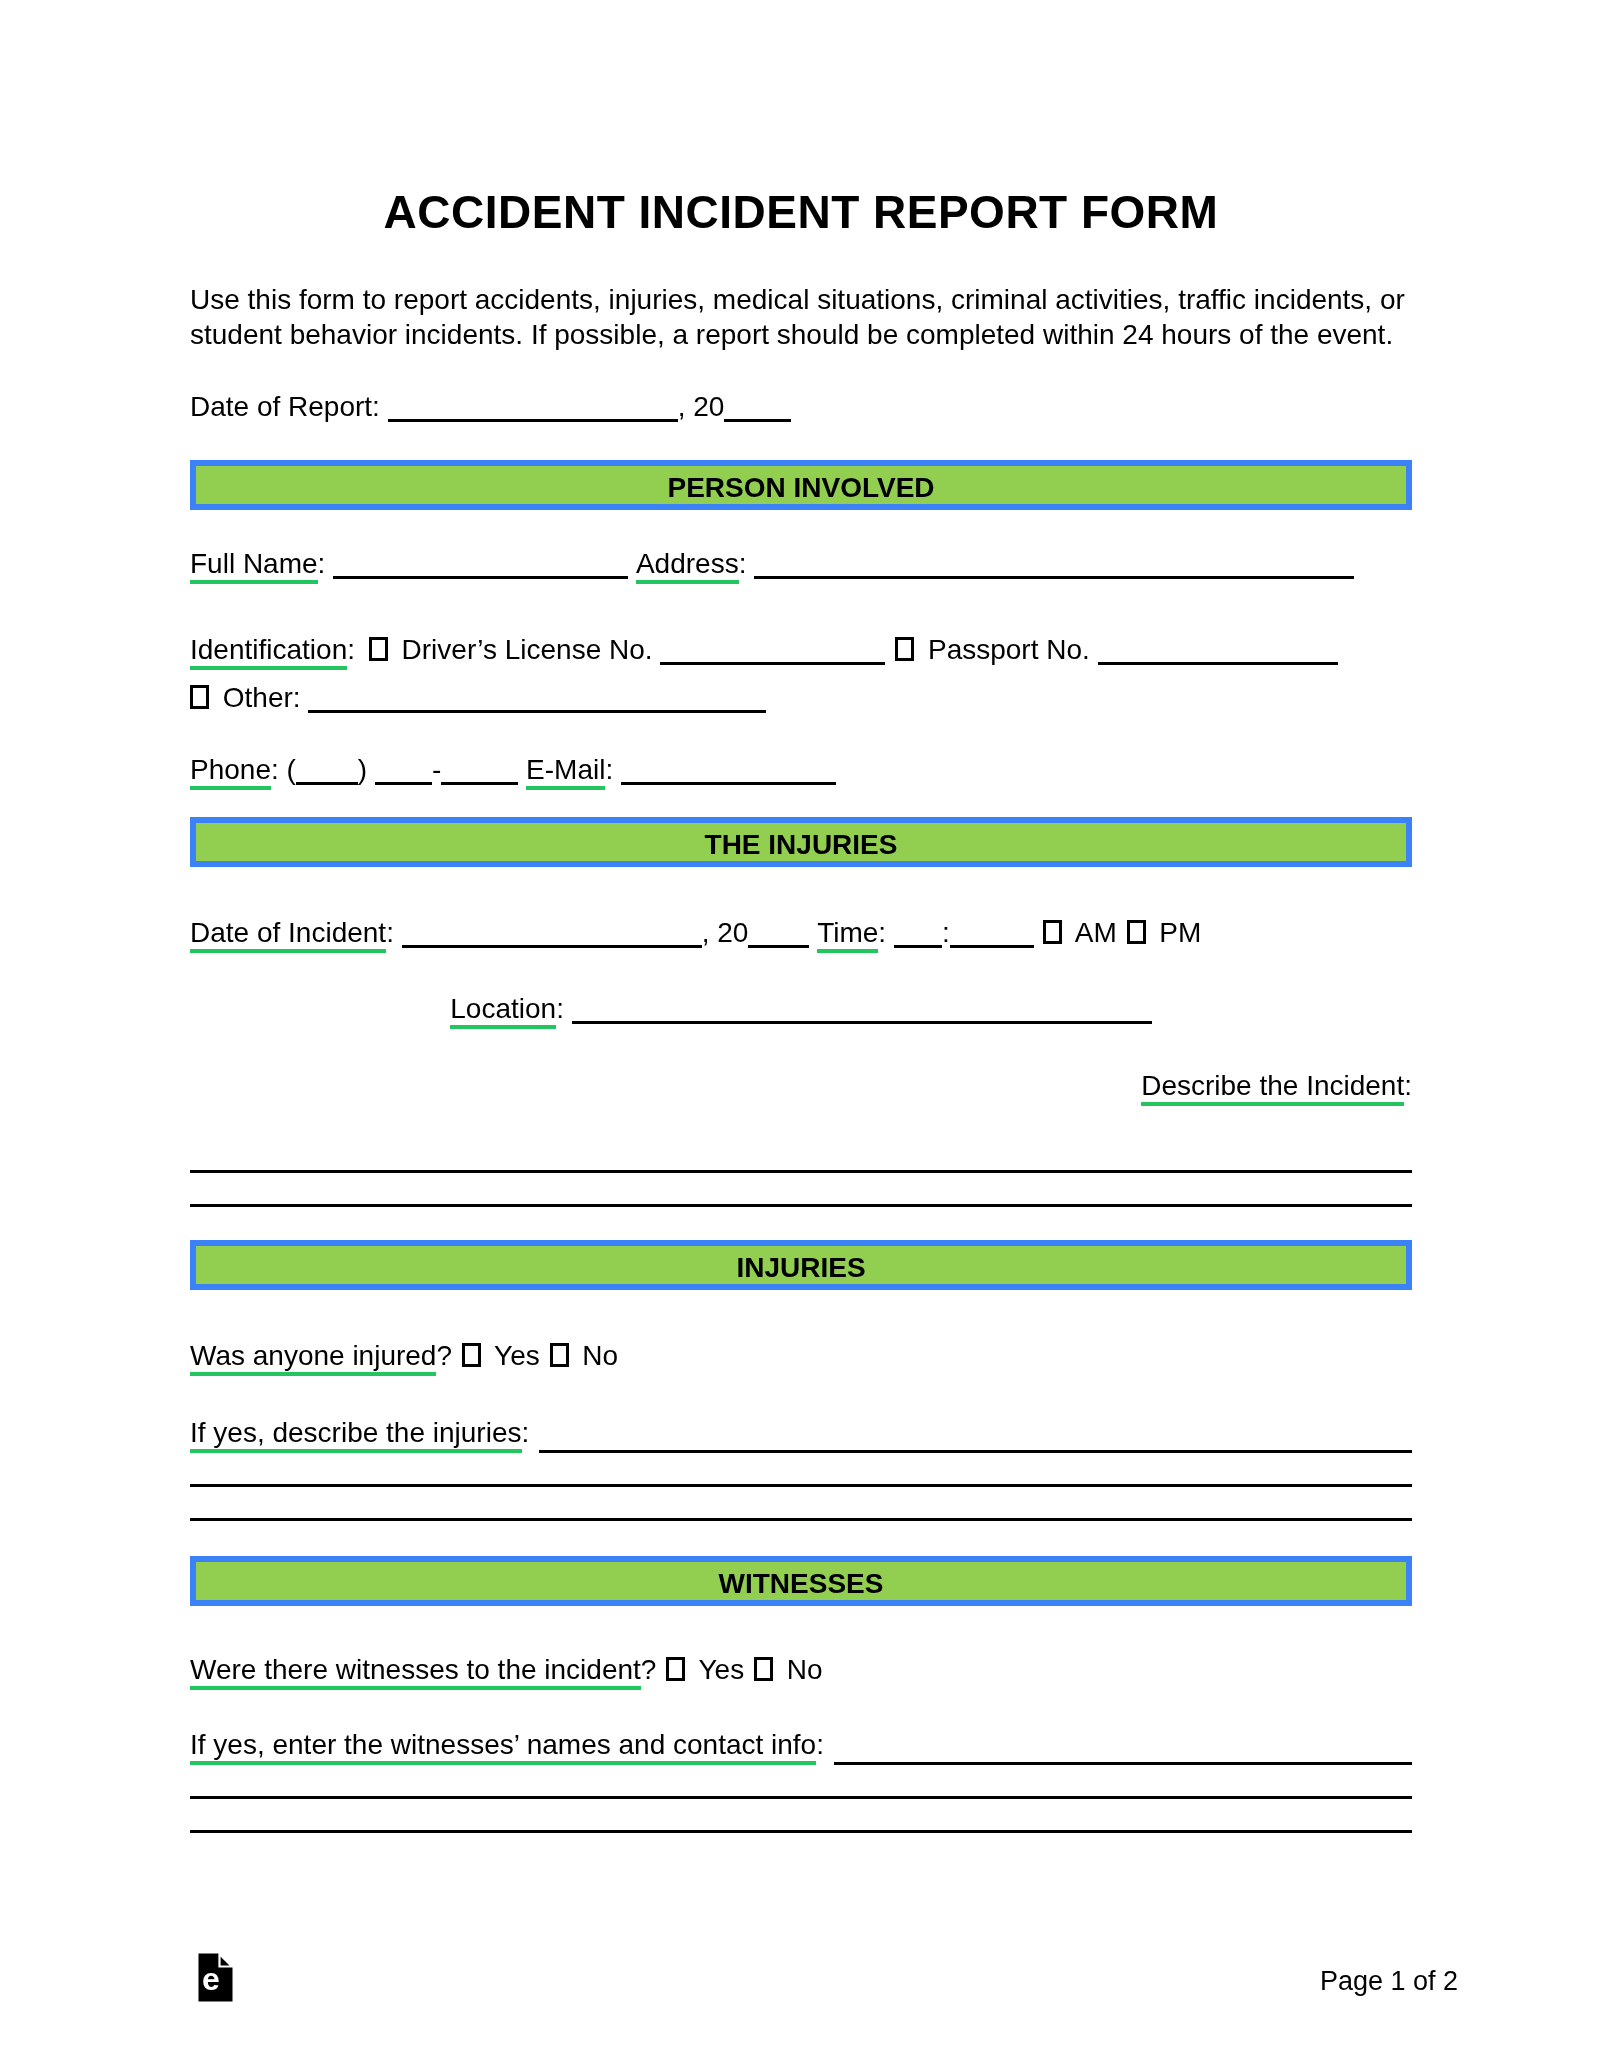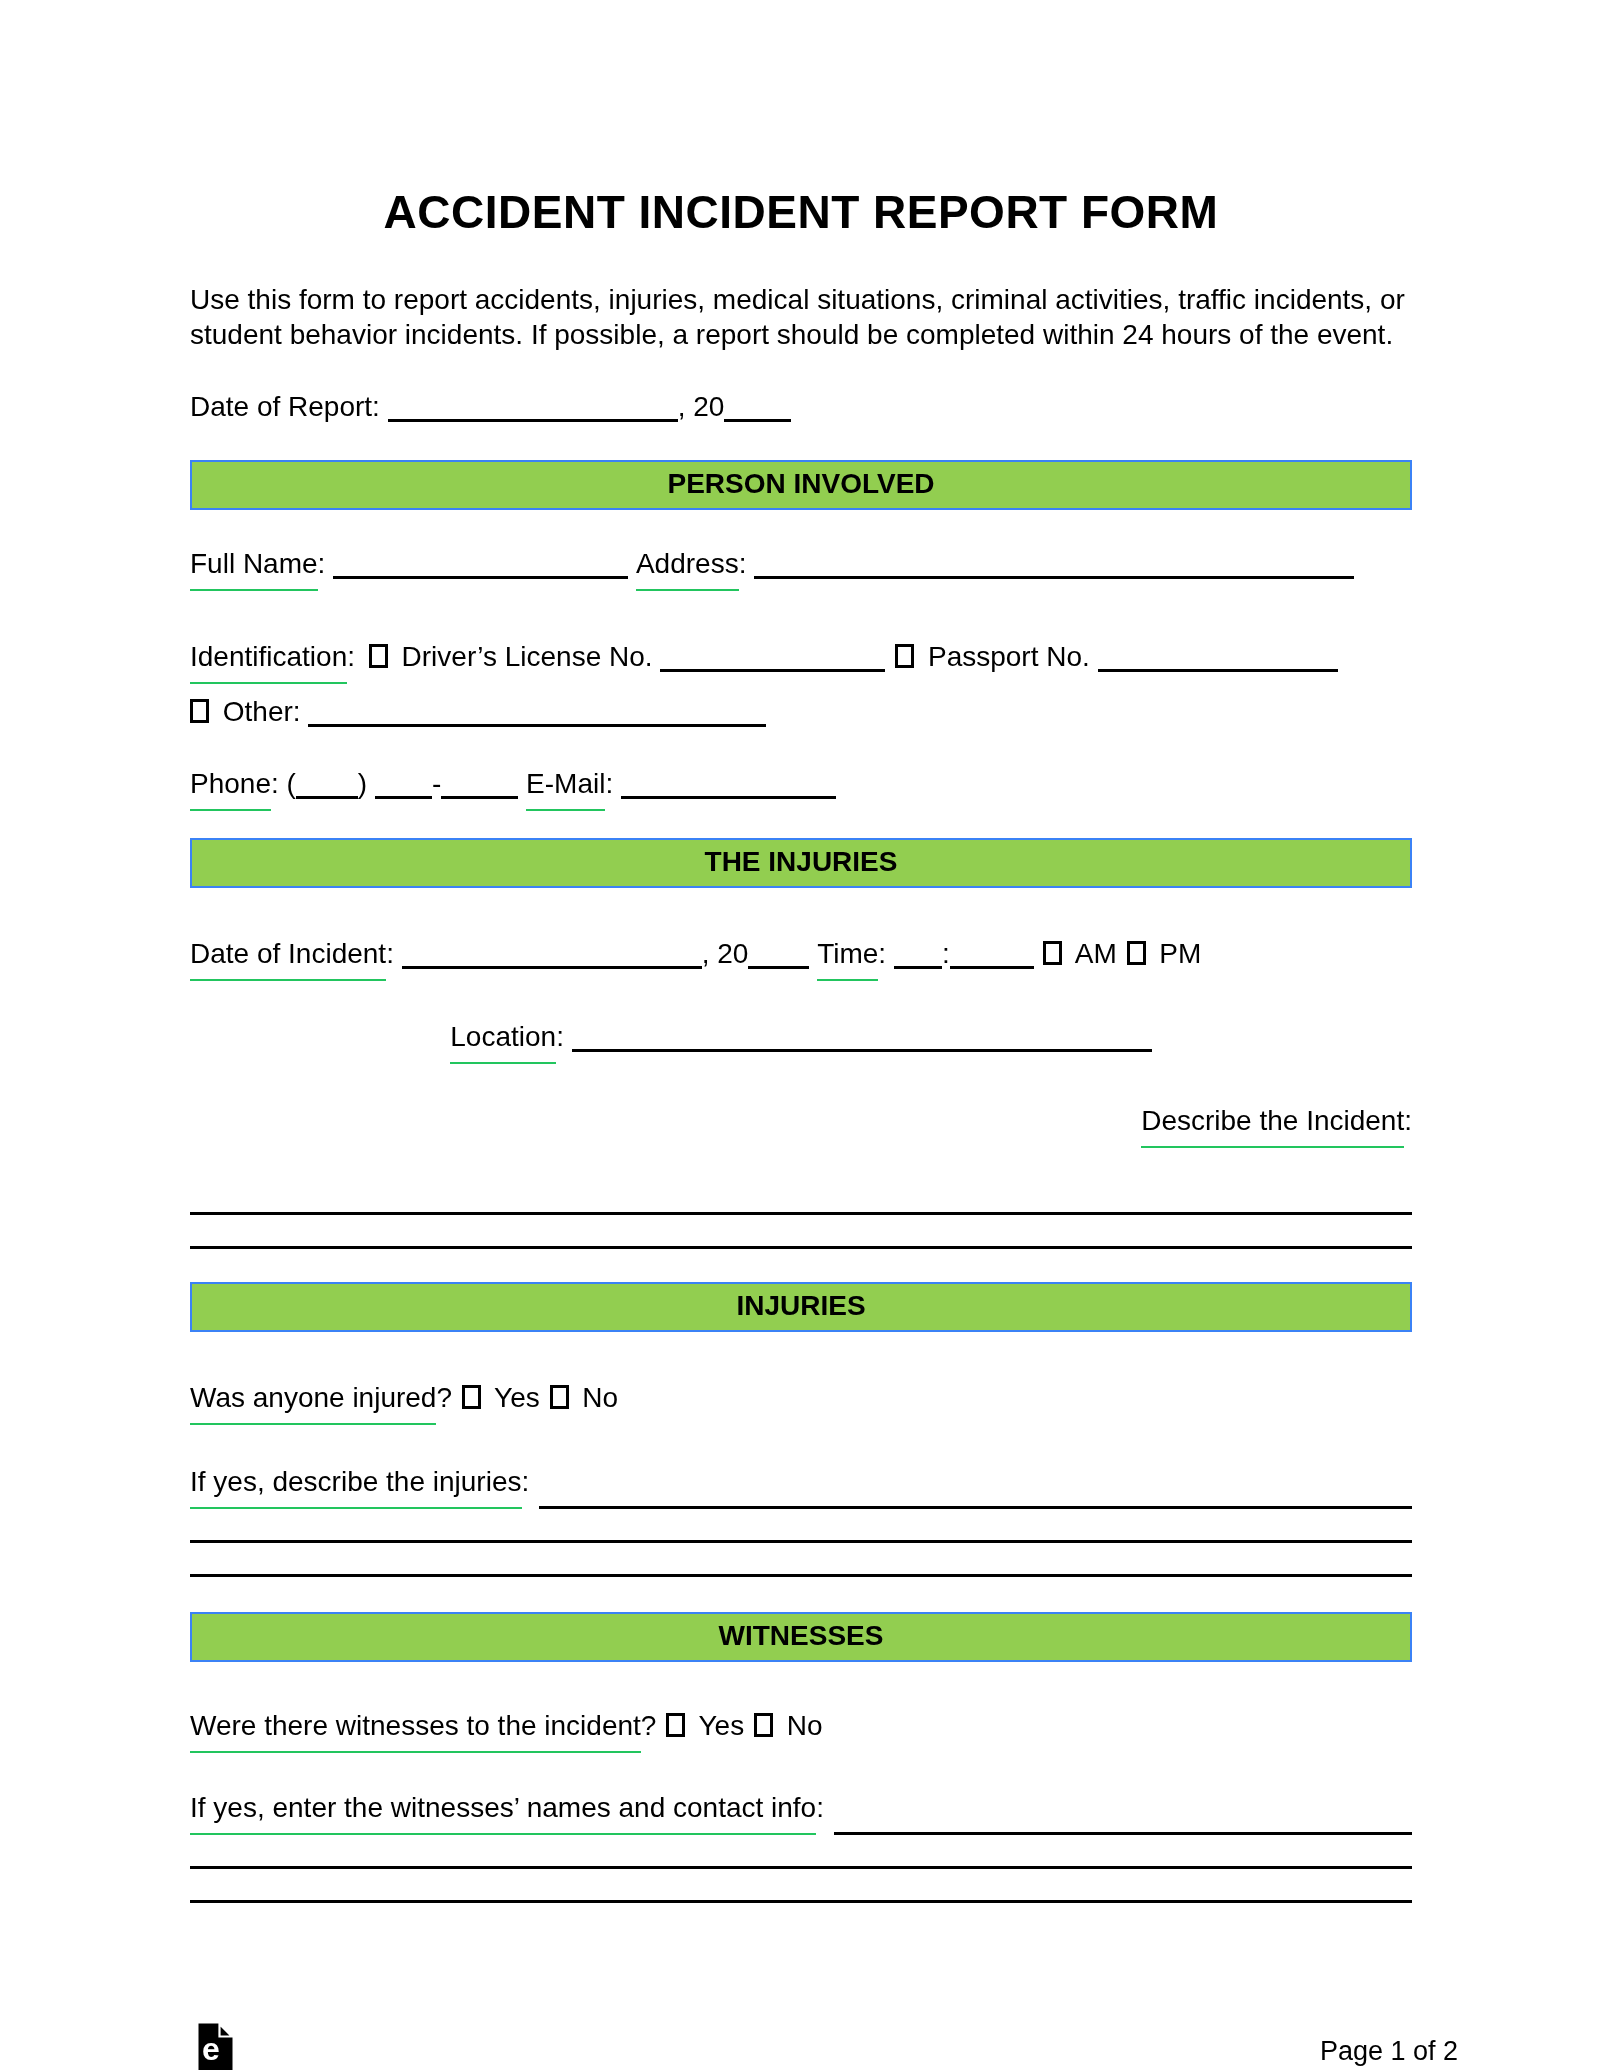--- a/index.html
+++ b/index.html
@@ -25,29 +25,29 @@
   .row-phone    { margin-top: 38px; }
   .row-incdate  { margin-top: 49px; }
   .row-location { margin-top: 39px; text-align: center; }
   .row-describe { margin-top: 40px; flex-direction: column; }
   .row-injured  { margin-top: 49px; }
   .row-injdesc  { margin-top: 40px; }
   .row-witq     { margin-top: 47px; }
   .row-witinfo  { margin-top: 38px; }
 
   .section-bar {
-    height: 50px; line-height: 44px; border: 2px solid #3b82f6;
+    height: 50px; line-height: 44px; border: 6px solid #3b82f6;
     background: #92CE50; text-align: center; font-weight: bold;
   }
   .bar1 { margin-top: 36px; }
   .bar2 { margin-top: 27px; }
   .bar3 { margin-top: 33px; }
   .bar4 { margin-top: 35px; }
 
-  .ul { display: inline-block; border-bottom: 2px solid #22c55e; padding-bottom: 10px; line-height: 30px; }
+  .ul { display: inline-block; border-bottom: 4px solid #22c55e; padding-bottom: 1px; line-height: 30px; }
 
   .blank {
     display: inline-block; border-bottom: 3px solid #000;
     height: 32px; vertical-align: text-bottom;
   }
   .w290 { width: 290px; } .w67  { width: 67px; }  .w295 { width: 295px; }
   .w600 { width: 600px; } .w225 { width: 225px; } .w240 { width: 240px; }
   .w458 { width: 458px; } .w62  { width: 62px; }  .w57  { width: 57px; }
   .w77  { width: 77px; }  .w215 { width: 215px; } .w300 { width: 300px; }
   .w61  { width: 61px; }  .w48  { width: 48px; }  .w84  { width: 84px; }

